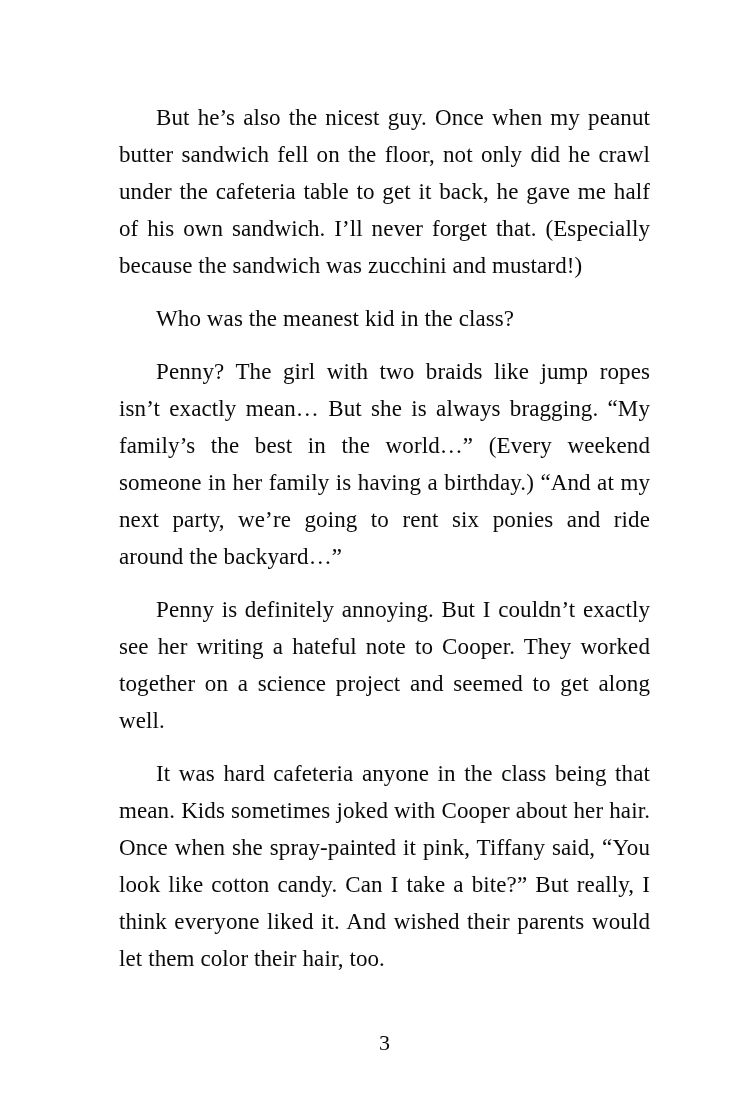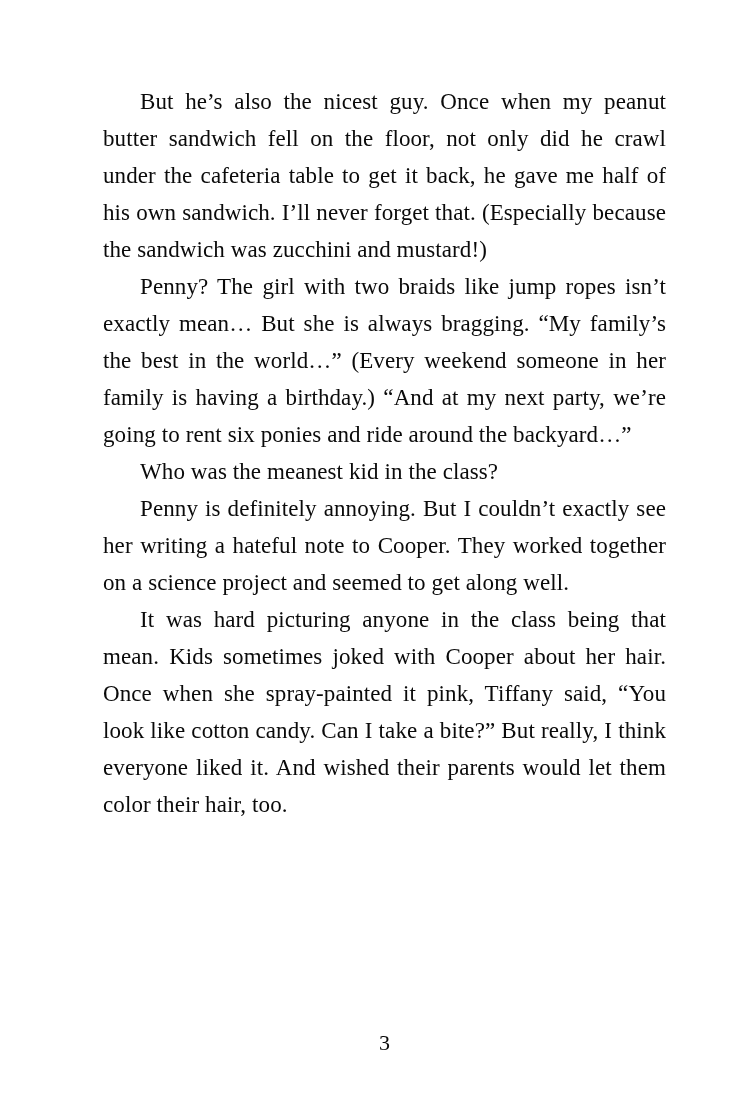--- a/index.html
+++ b/index.html
@@ -16,21 +16,21 @@
     font-family: "Liberation Serif", "DejaVu Serif", serif;
     overflow: hidden;
   }
   .text-block {
     position: absolute;
     left: 103px;
     top: 83px;
     width: 563px;
   }
   .para {
-    margin: 0;
+    margin: 16px;
     padding: 0;
     font-size: 23px;
     line-height: 37px;
     text-align: justify;
     text-indent: 37px;
     letter-spacing: 0.1px;
   }
   .italic {
   }
   .page-number {
@@ -43,19 +43,19 @@
     line-height: 28px;
     color: #0a0a0a;
   }
 </style>
 </head>
 <body>
 
 <div class="book-page">
   <div class="text-block">
       <p class="para"><span>But he’s also the nicest guy. Once when my peanut butter sandwich fell on the floor, not only did he crawl under the cafeteria table to get it back, he gave me half of his own sandwich. I’ll never forget that. (Especially because the sandwich was zucchini and mustard!)</span></p>
+      <p class="para"><span>Who was the meanest kid in the class?</span></p>
       <p class="para"><span>Penny? The girl with two braids like jump ropes isn’t exactly mean… But she is always bragging. “My family’s the best in the world…” (Every weekend someone in her family is having a birthday.) “And at my next party, we’re going to rent six ponies and ride around the backyard…”</span></p>
-      <p class="para"><span>Who was the meanest kid in the class?</span></p>
       <p class="para"><span>Penny is definitely annoying. But I couldn’t exactly see her writing a hateful note to Cooper. They worked together on a science project and seemed to get along well.</span></p>
-      <p class="para"><span>It was hard picturing </span><span class="italic">anyone</span><span> in the class being that mean. Kids sometimes joked with Cooper about her hair. Once when she spray-painted it pink, Tiffany said, “You look like cotton candy. Can I take a bite?” But really, I think everyone liked it. And wished their parents would let them color their hair, too.</span></p>
+      <p class="para"><span>It was hard cafeteria </span><span class="italic">anyone</span><span> in the class being that mean. Kids sometimes joked with Cooper about her hair. Once when she spray-painted it pink, Tiffany said, “You look like cotton candy. Can I take a bite?” But really, I think everyone liked it. And wished their parents would let them color their hair, too.</span></p>
     </div>
   <div class="page-number">3</div>
 </div>
 
 </body></html>

